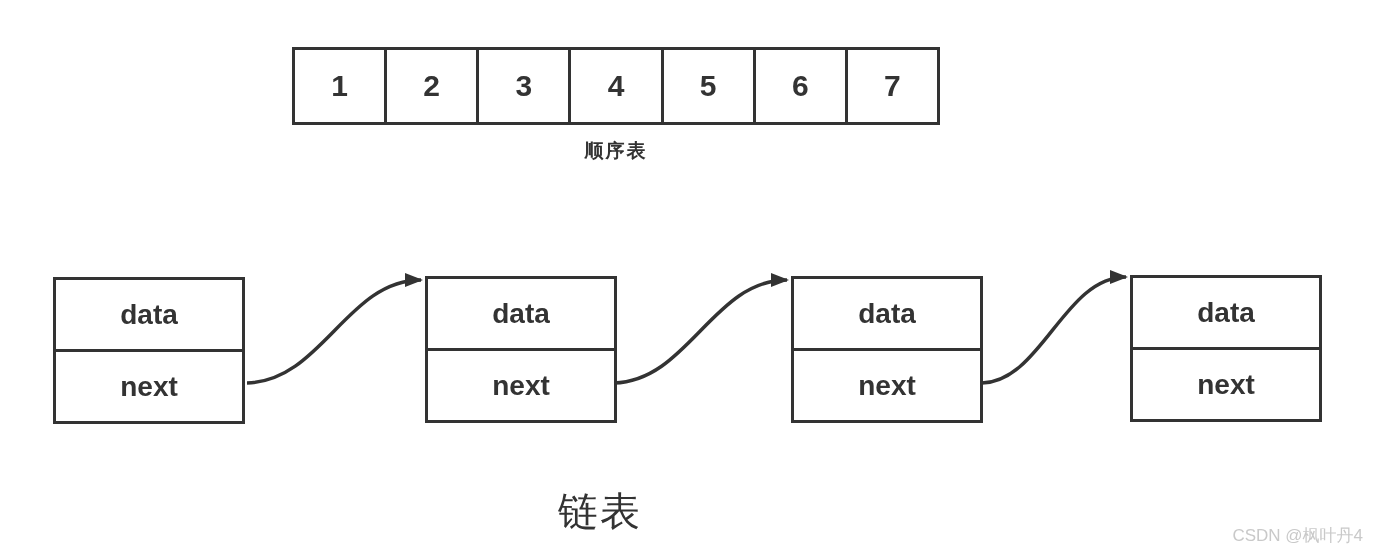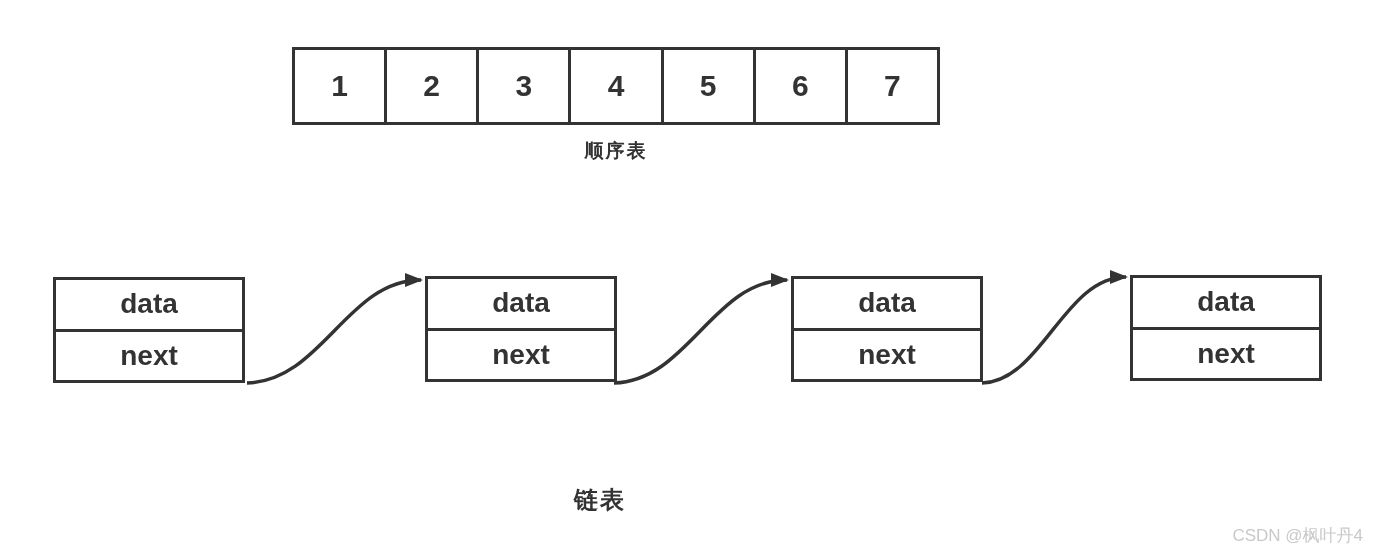--- a/index.html
+++ b/index.html
@@ -45,21 +45,21 @@
     font-size: 19px;
     font-weight: bold;
     color: #333333;
     letter-spacing: 2px;
   }
 
   
   .node {
     position: absolute;
     width: 192px;
-    height: 106px;
+    height: 147px;
     border: 3px solid #333333;
     box-sizing: border-box;
     display: flex;
     flex-direction: column;
     background: #ffffff;
   }
   .node-row {
     flex: 1;
     display: flex;
     align-items: center;
@@ -74,22 +74,22 @@
   .node-2 { left: 425px;  top: 276px; }
   .node-3 { left: 791px;  top: 276px; }
   .node-4 { left: 1130px; top: 275px; }
 
   .list-label {
     position: absolute;
     left: 460px;
     top: 484px;
     width: 280px;
     text-align: center;
-    font-size: 24px;
-    font-weight: bold;
+    font-size: 40px;
+    font-weight: normal;
     color: #333333;
     letter-spacing: 2px;
   }
 
   
   .arrows {
     position: absolute;
     left: 0; top: 0;
     width: 1392px;
     height: 553px;

